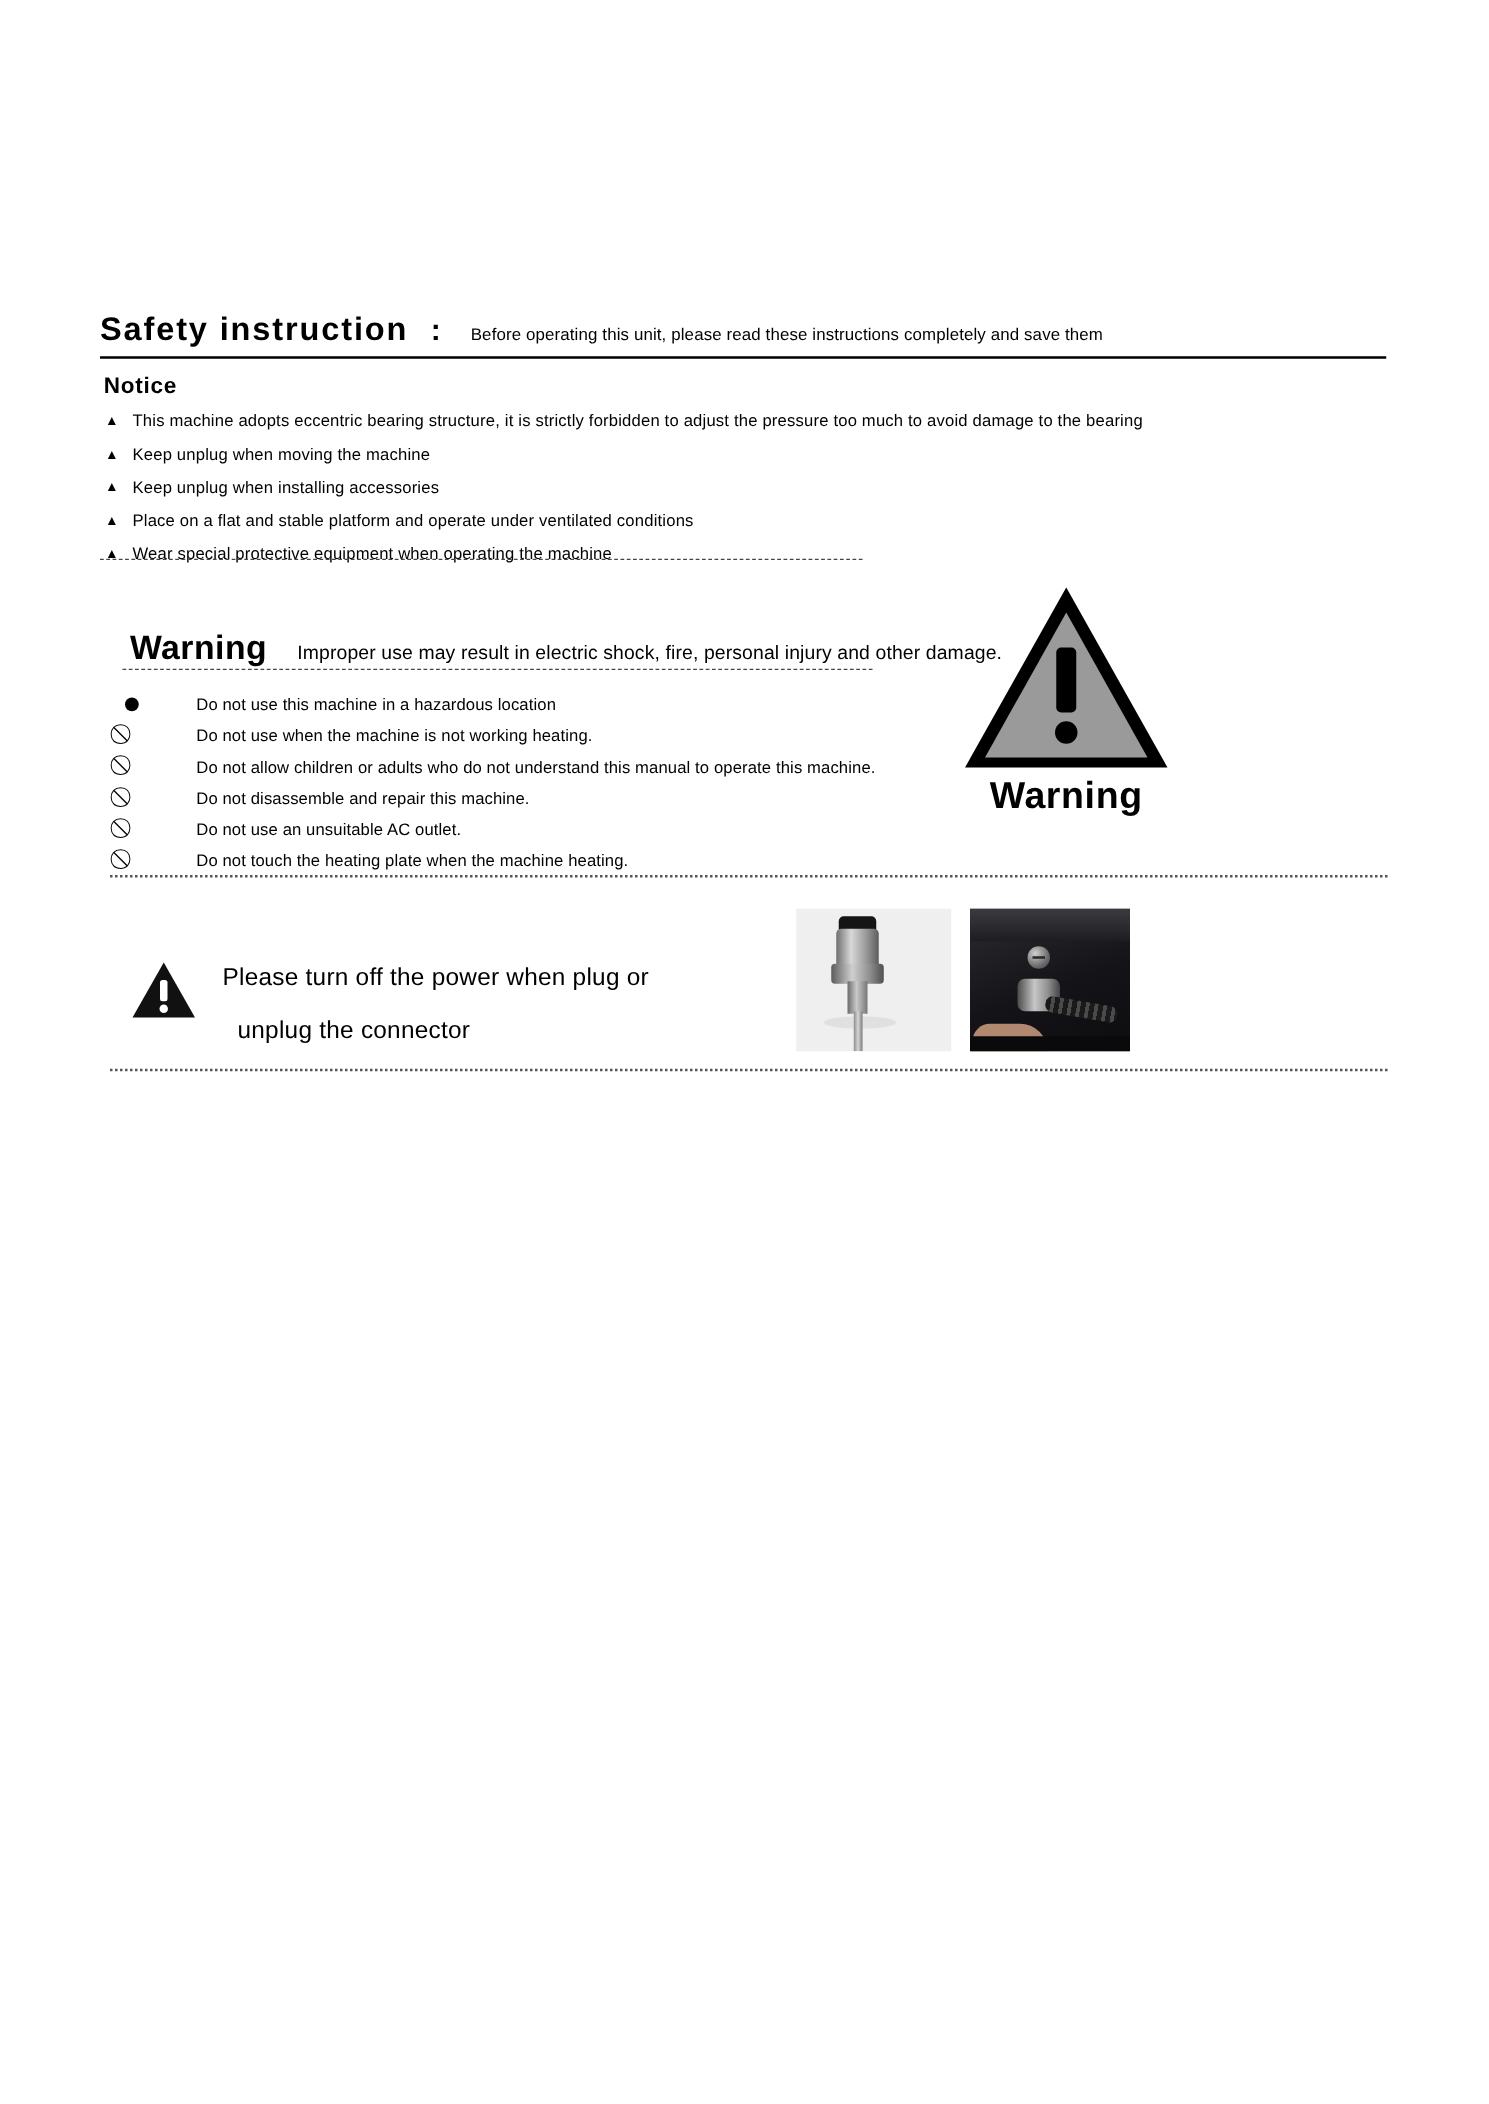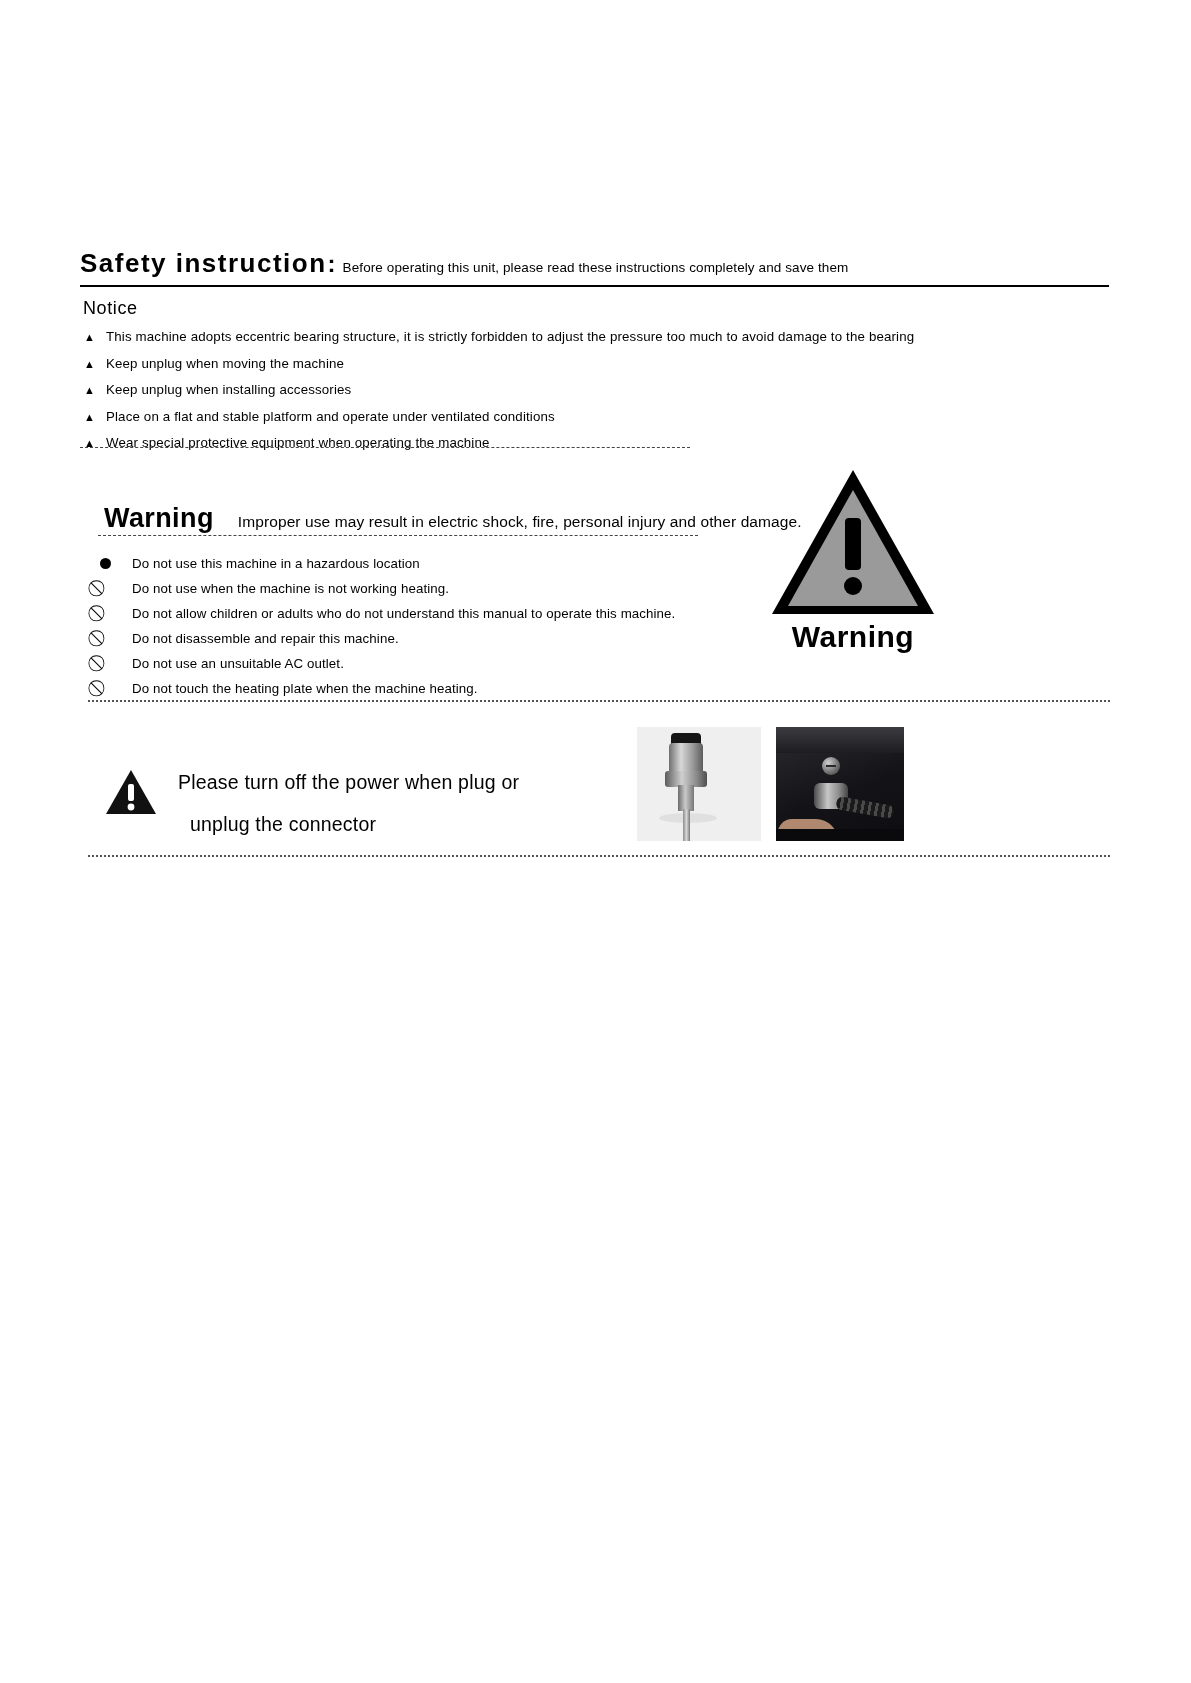--- a/index.html
+++ b/index.html
@@ -24,20 +24,21 @@
   }
 
   
   .safety-header {
     position: absolute;
     left: 80px;
     top: 248px;
     width: 1030px;
     display: flex;
     align-items: baseline;
+    gap: 17px;
   }
   .safety-title {
     font-size: 26px;
     font-weight: bold;
     letter-spacing: 1.5px;
     white-space: nowrap;
   }
   .safety-colon {
     font-size: 24px;
     font-weight: bold;
@@ -58,21 +59,21 @@
     height: 2px;
     background: #000;
   }
 
   
   .notice-title {
     position: absolute;
     left: 83px;
     top: 298px;
     font-size: 18px;
-    font-weight: normal;
+    font-weight: bold;
     letter-spacing: 0.6px;
   }
 
   .notice-list {
     position: absolute;
     left: 84px;
     top: 328px;
     width: 1010px;
   }
   .notice-item {
@@ -132,20 +133,21 @@
   .warn-list {
     position: absolute;
     left: 100px;
     top: 555px;
     width: 720px;
   }
   .warn-item {
     display: flex;
     align-items: flex-start;
     margin-bottom: 8px;
+    gap: 25px;
   }
   .warn-bullet {
     width: 32px;
     flex: 0 0 32px;
     text-align: left;
     font-size: 14px;
     line-height: 17px;
   }
   .warn-bullet.filled::before {
     content: "";

